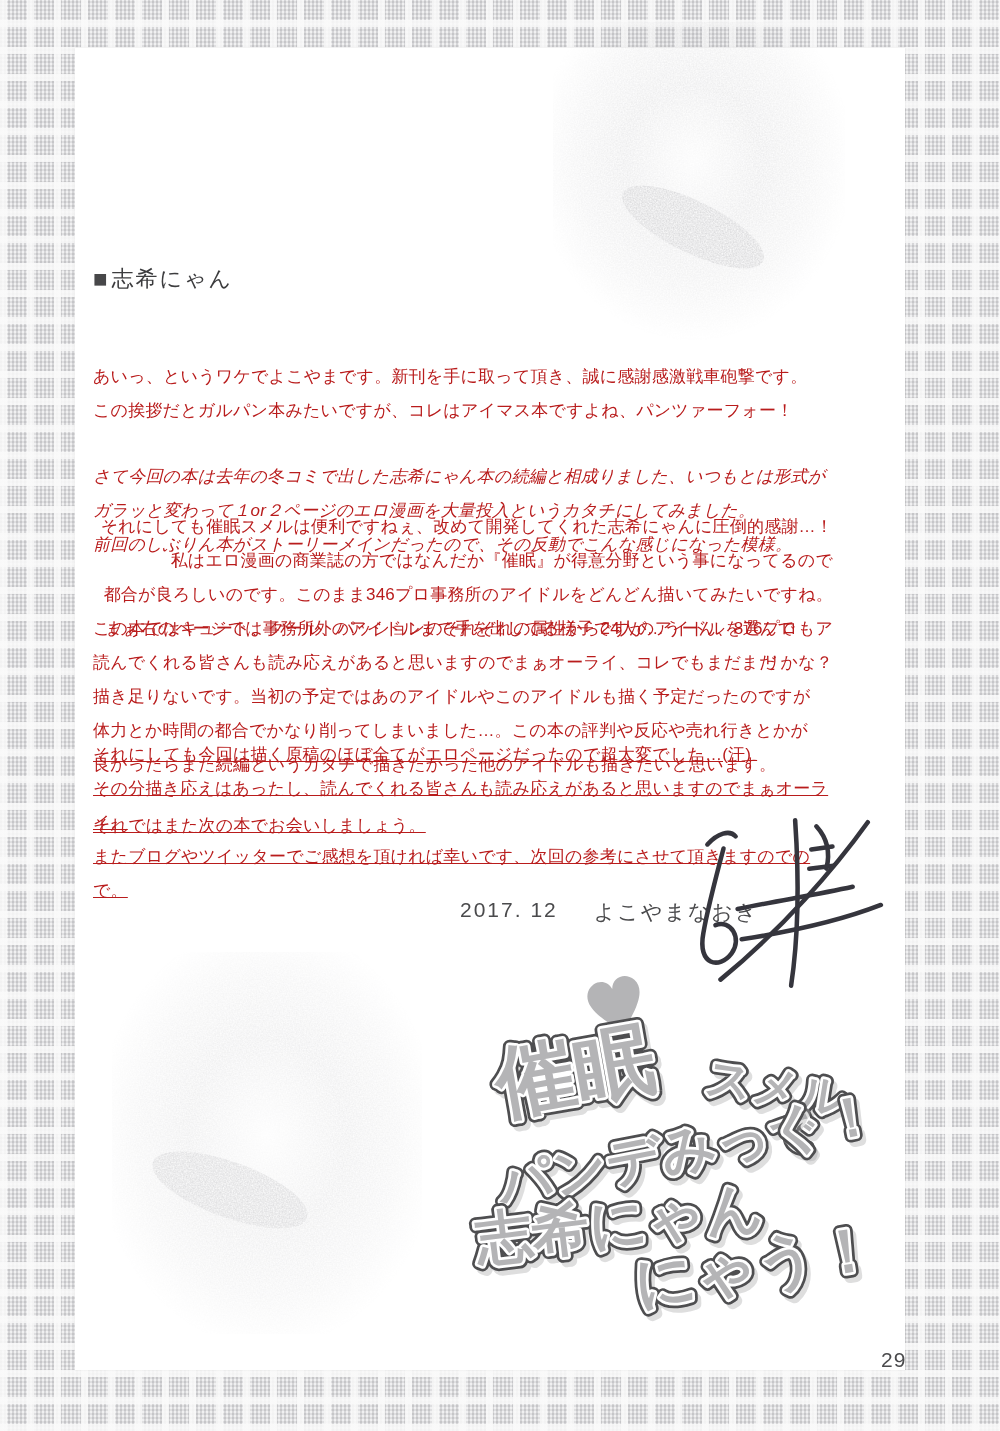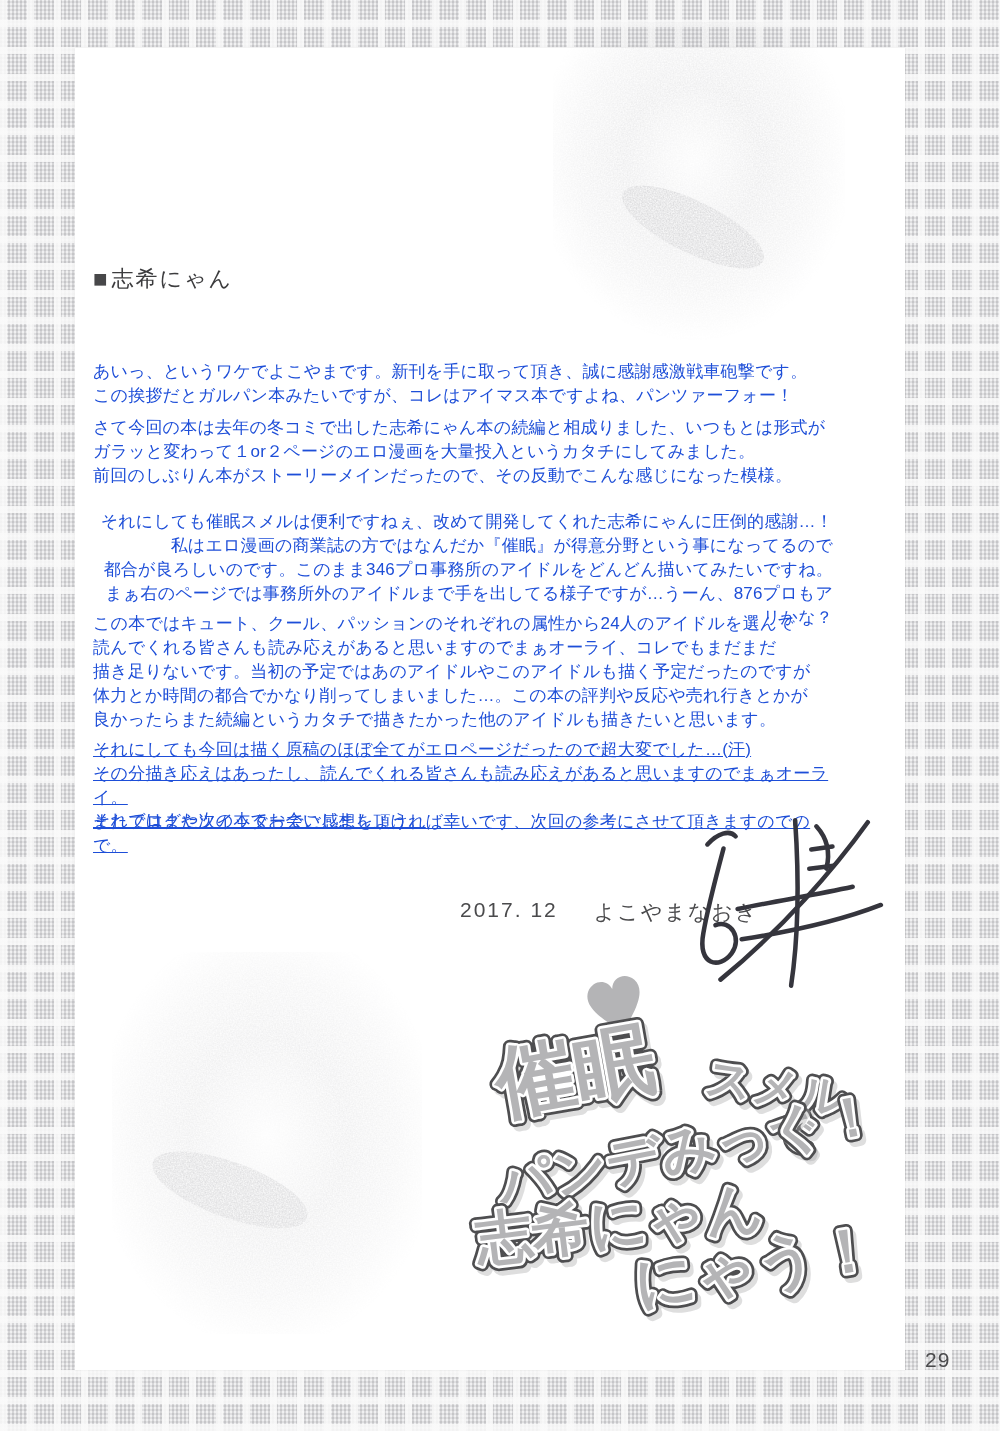--- a/index.html
+++ b/index.html
@@ -25,32 +25,32 @@
     box-shadow:0 0 2px rgba(0,0,0,0.08);
   }
   .afterword-header{
     position:absolute;left:93px;top:264px;
     font-size:22px;color:#3c3c3e;letter-spacing:2px;
     display:flex;align-items:center;gap:2px;
   }
   .afterword-header .marker{font-size:24px;color:#474749;}
   .para{
     position:absolute;left:93px;width:740px;
-    font-size:17px;line-height:24px;color:#1d4ed8;
+    font-size:17px;line-height:34px;color:#b91c1c;
     white-space:pre-line;letter-spacing:0.2px;
   }
-  .p1{top:360px;} .p2{top:416px;} .p3{top:510px;text-align:right;} .p4{top:612px;} .p5{top:738px;text-decoration:underline;}
+  .p1{top:360px;} .p2{top:460px;font-style:italic;} .p3{top:510px;text-align:right;} .p4{top:612px;} .p5{top:738px;text-decoration:underline;}
   .closing{top:809px;text-decoration:underline;}
   .dateline{
     position:absolute;left:460px;top:898px;
     font-size:21px;color:#4a4a4c;letter-spacing:2px;
     display:flex;gap:36px;
   }
   .page-number{
-    position:absolute;left:925px;top:1348px;
+    position:absolute;left:881px;top:1348px;
     font-size:21px;color:#4b4b4d;letter-spacing:1px;
   }
   .signature{position:absolute;left:663px;top:816px;width:232px;height:182px;}
   .signature path{stroke:#35353d;stroke-width:4.5;fill:none;stroke-linecap:round;stroke-linejoin:round;}
   
   .logo{position:absolute;left:466px;top:972px;width:436px;height:356px;overflow:visible;}
   .logo text{
     font-family:"DejaVu Sans","Liberation Sans",sans-serif;
     font-weight:700;
   }

